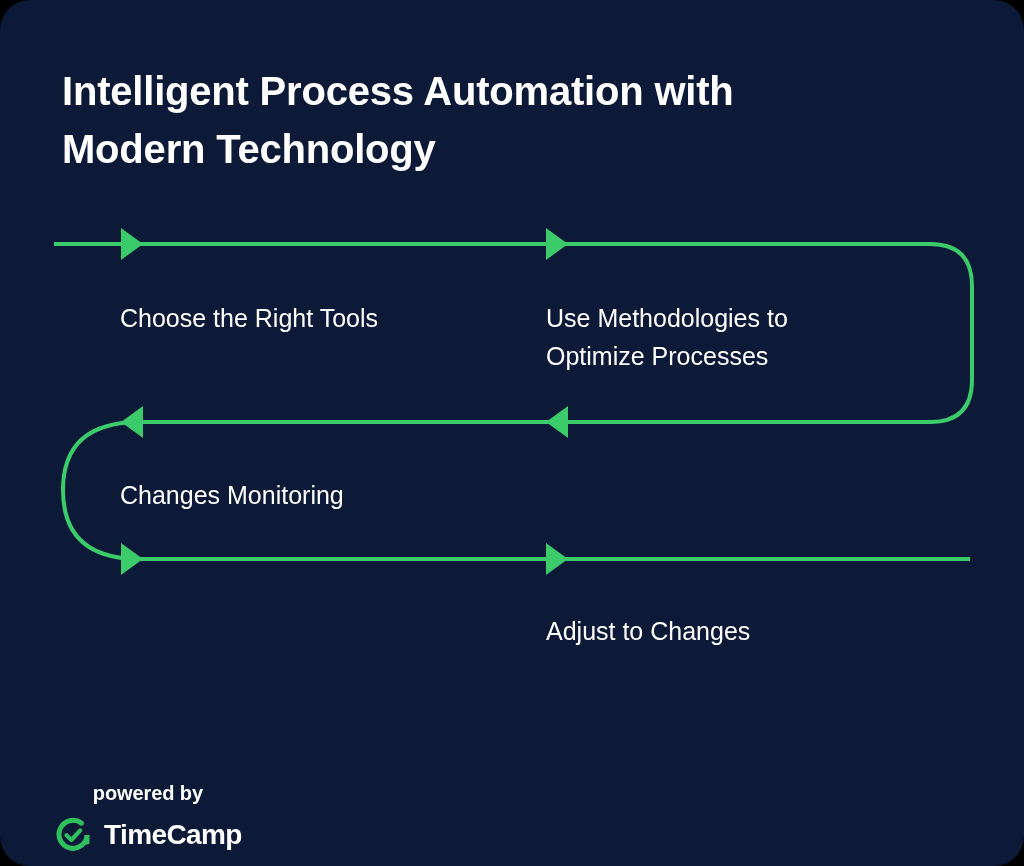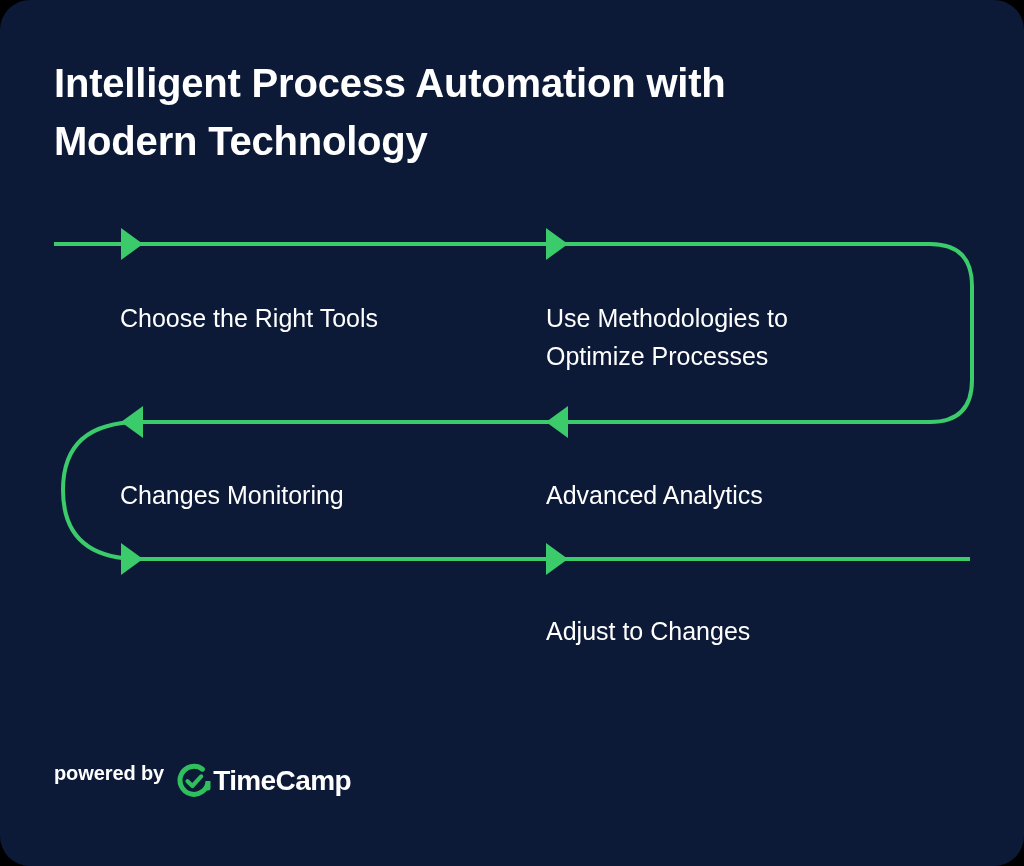--- a/index.html
+++ b/index.html
@@ -29,21 +29,21 @@
     position: absolute;
     left: 54px;
     top: 54px;
     width: 880px;
     font-size: 40px;
     font-weight: bold;
     line-height: 1.45;
     color: #FFFFFF;
     letter-spacing: -0.2px;
     white-space: pre-line;
-    margin: 0;
+    margin: 8px;
   }
 
   
   #flow-svg {
     position: absolute;
     left: 0;
     top: 0;
     width: 1024px;
     height: 866px;
     pointer-events: none;
@@ -61,35 +61,36 @@
   .col-1 { left: 120px; width: 400px; }
   .col-2 { left: 546px; width: 400px; }
   .row-1 { top: 300px; }
   .row-2 { top: 477px; }
   .row-3 { top: 613px; }
 
   
   #footer {
     position: absolute;
     left: 54px;
-    top: 762px;
+    top: 782px;
     display: flex;
-    align-items: flex-start;
+    align-items: center;
     gap: 11px;
+    flex-direction: column;
   }
   #powered-by {
     font-size: 20px;
     font-weight: bold;
     color: #FFFFFF;
     letter-spacing: -0.1px;
   }
   #brand-lockup {
     display: flex;
     align-items: center;
-    gap: 0;
+    gap: 12px;
   }
   #brand-name {
     font-size: 28px;
     font-weight: bold;
     color: #FFFFFF;
     letter-spacing: -0.6px;
   }
 </style>
 </head>
 <body>
@@ -115,21 +116,20 @@
     <polygon points="546,543 546,575 568,559" fill="#3BCB6B"></polygon>
   </svg>
 
   <div class="step-label col-1 row-1">Choose the Right Tools</div>
 
   <div class="step-label col-2 row-1">Use Methodologies to
 Optimize Processes</div>
 
   <div class="step-label col-1 row-2">Changes Monitoring</div>
 
-  <div class="step-label col-2 row-2">Advanced Analytics</div>
 
 
   <div class="step-label col-2 row-3">Adjust to Changes</div>
 
   <div id="footer">
     <span id="powered-by">powered by</span>
 
     <div id="brand-lockup">
       <svg width="38" height="38" viewBox="0 0 38 38">
 

